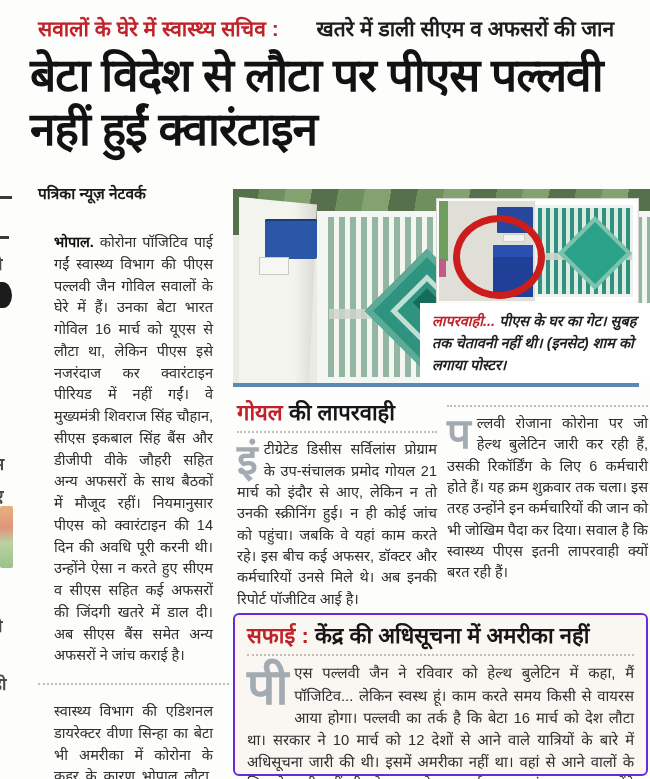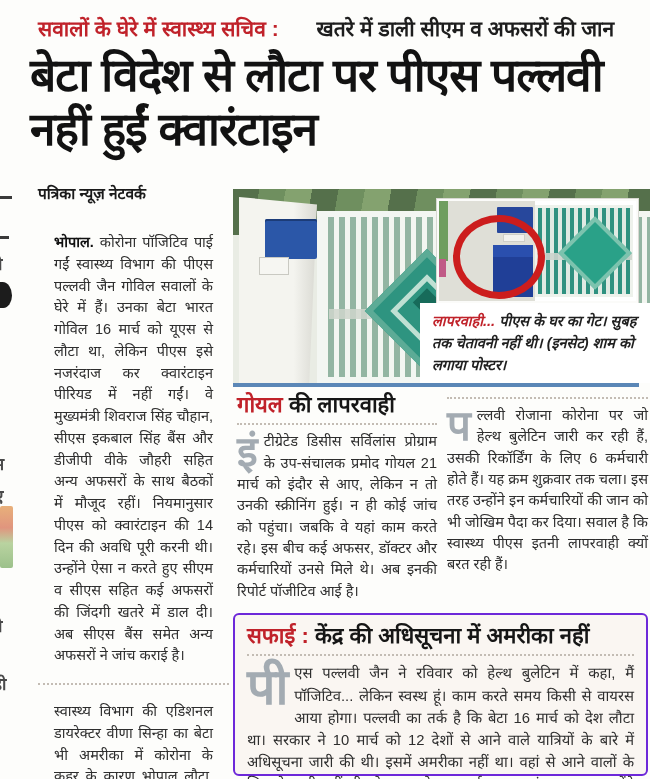--- a/index.html
+++ b/index.html
@@ -67,21 +67,21 @@
   .inset .idia{position:absolute;left:130px;top:26px;width:52px;height:52px;transform:rotate(45deg);
     background:#2aa188;border:4px solid #7cc3ae;}
   .inset .irail{position:absolute;left:98px;top:52px;right:4px;height:7px;background:#ccd4cc;opacity:.9;}
   
   .caption{position:absolute;left:420px;top:303px;width:230px;height:80px;background:#ffffff;
     padding:8px 10px 6px 12px;font-size:14.5px;font-weight:bold;font-style:italic;line-height:1.5;color:#1f1f1f;}
   .caption .red{color:#c0222a;}
   
   .blue-rule{position:absolute;left:233px;top:383px;width:406px;height:4px;background:#5b87b7;}
   
-  .subart{position:absolute;top:392px;width:200px;}
+  .subart{position:absolute;top:400px;width:200px;}
   .subart.goyal{left:237px;}
   .subart.bulletin{left:447px;width:201px;}
   .secthead{margin:0;font-size:22px;font-weight:800;color:#161616;line-height:1.2;}
   .secthead .red{color:#c0222a;}
   .subart p{margin:0;font-size:14.5px;line-height:1.47;text-align:justify;color:#2e2e2e;}
   .dropcap{float:left;font-size:42px;line-height:.85;font-weight:bold;color:#a3abb2;margin:3px 6px 0 0;}
   
   .safai{position:absolute;left:233px;top:613px;width:415px;height:163px;
     background:#faf6f2;border:2px solid #6d28d9;border-radius:6px;padding:8px 12px 6px 12px;}
   .safai .secthead{font-size:22px;}

